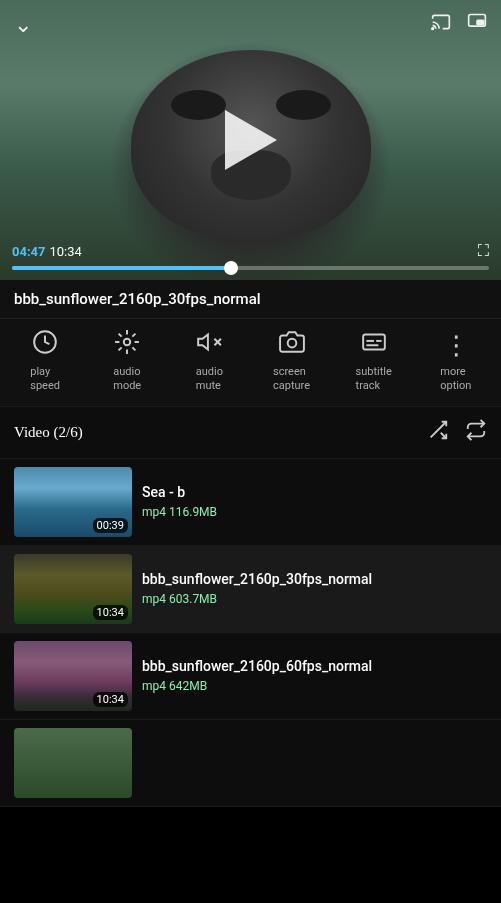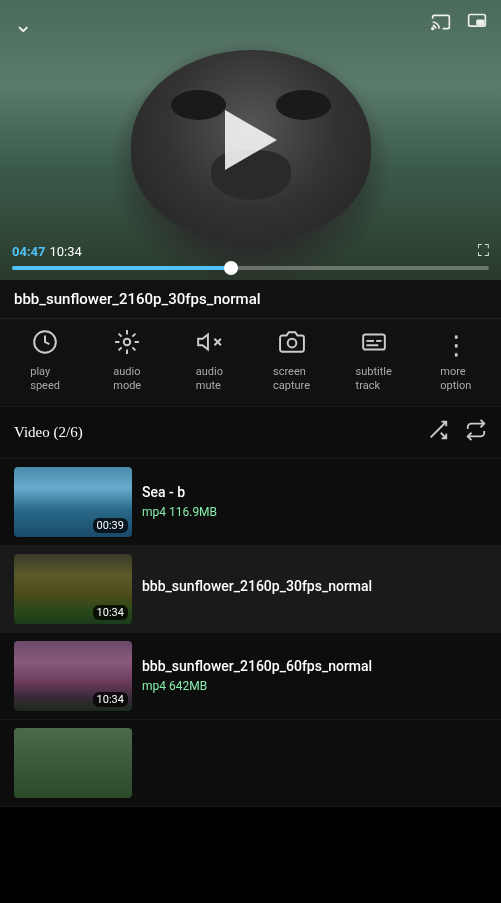--- a/index.html
+++ b/index.html
@@ -454,20 +454,21 @@
     </div>
   </div>
 
   <div class="video-item active">
     <div class="thumb-container">
       <div class="thumb-bg-2"></div>
       <span class="thumb-duration">10:34</span>
     </div>
     <div class="video-info">
       <div class="video-name">bbb_sunflower_2160p_30fps_normal</div>
+      <div class="video-meta">mp4  603.7MB</div>
     </div>
   </div>
 
   <div class="video-item">
     <div class="thumb-container">
       <div class="thumb-bg-3"></div>
       <span class="thumb-duration">10:34</span>
     </div>
     <div class="video-info">
       <div class="video-name">bbb_sunflower_2160p_60fps_normal</div>

